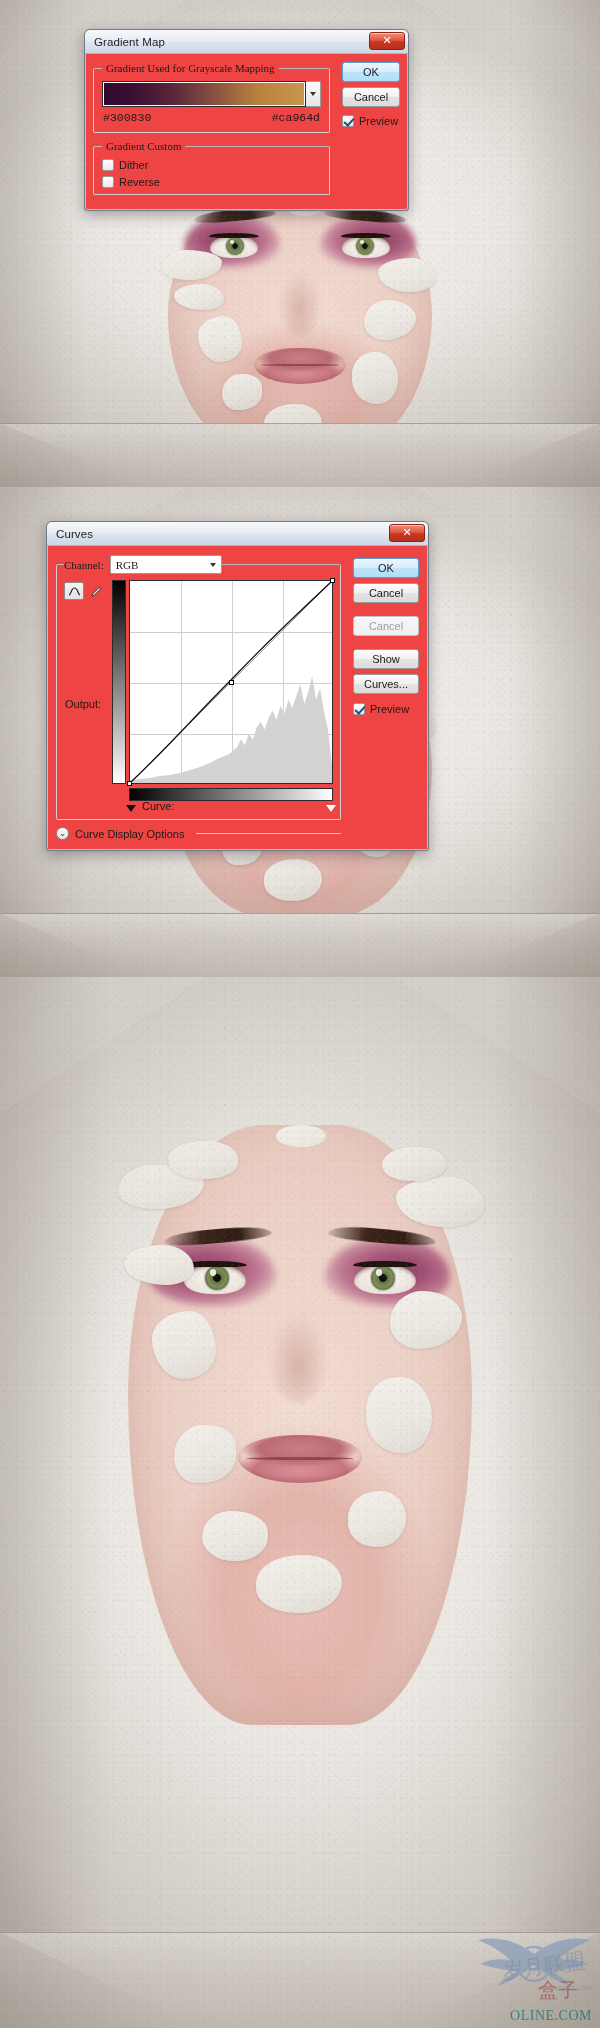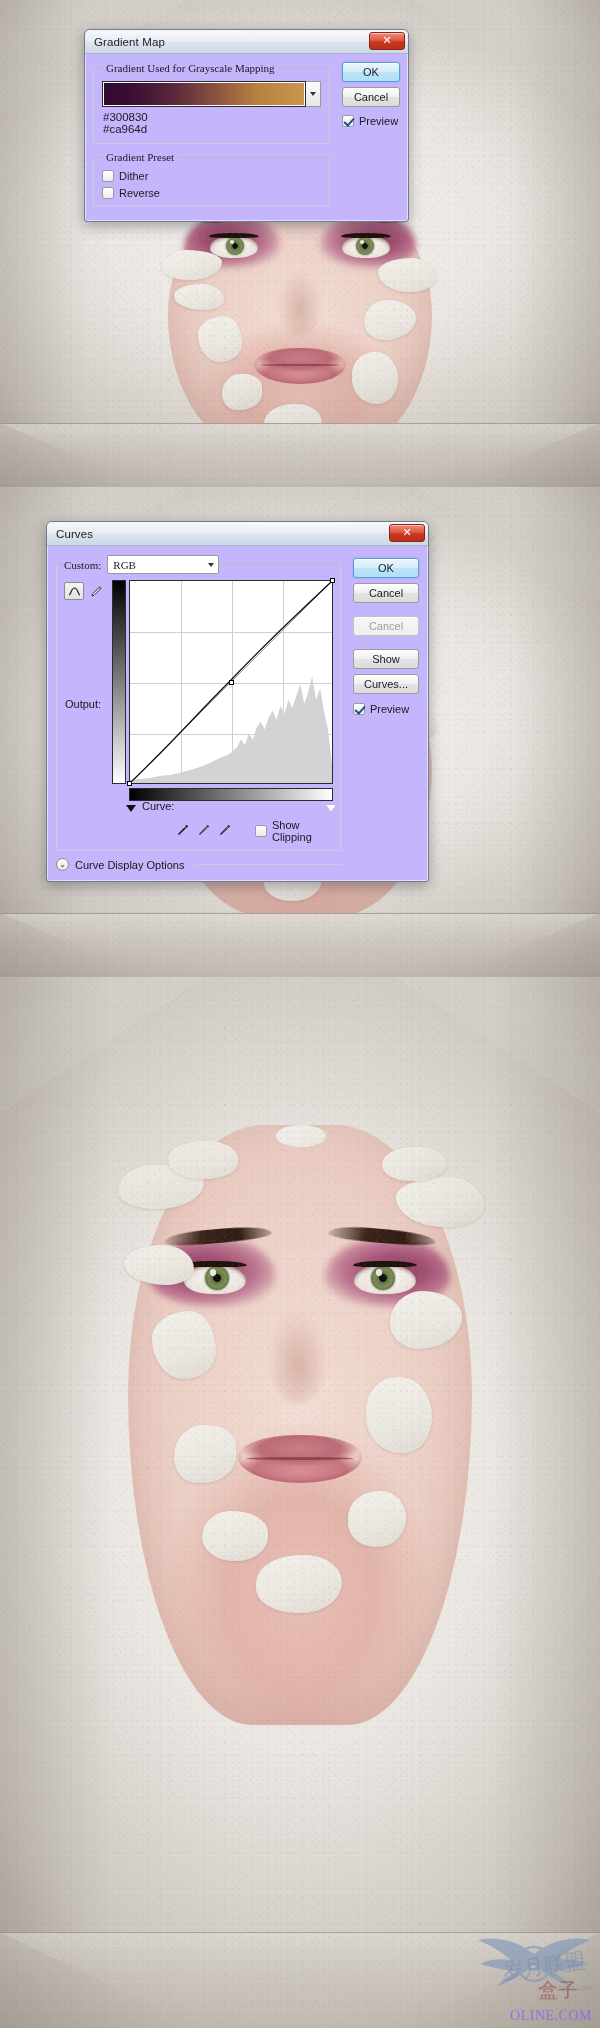--- a/index.html
+++ b/index.html
@@ -194,21 +194,21 @@
     position: absolute;
     inset: -6px -10px -14px -10px;
     border-radius: 48%;
     background: radial-gradient(ellipse 52% 50% at 50% 56%, rgba(120,95,85,.18), rgba(120,95,85,0) 72%);
     z-index: -1;
   }
 
   
   .dialog {
     position: absolute;
-    background: #c4b5fd;
+    background: #ef4444;
     border: 1px solid #6f7c8c;
     border-radius: 6px 6px 3px 3px;
     box-shadow: 0 4px 14px rgba(40,40,50,.38), 0 0 0 1px rgba(255,255,255,.55) inset;
     font-size: 11px;
     color: #1a1a1a;
     z-index: 40;
   }
   .titlebar {
     height: 24px;
     border-radius: 5px 5px 0 0;
@@ -329,22 +329,21 @@
     width: 15px;
     border: 1px solid #9b9b9b;
     border-left: 0;
     background: linear-gradient(180deg, #fbfbfb, #e6e6e6);
     display: flex; align-items: center; justify-content: center;
   }
   .hex-row {
     display: flex; justify-content: space-between;
     font-size: 11.5px;
     padding: 4px 1px 0 1px;
-    font-family: Liberation Sans, sans-serif;
-    flex-direction: column;
+    font-family: Liberation Mono, monospace;
   }
 
   
   .curve-grid {
     position: relative;
     width: 204px; height: 204px;
     background: #fff;
     border: 1px solid #2b2b2b;
   }
   .curve-grid .gl {
@@ -409,21 +408,21 @@
     right: 4px; bottom: 2px;
     width: 124px; height: 124px;
     z-index: 30;
     pointer-events: none;
   }
   .wm-text {
     position: absolute;
     bottom: 2px; right: 4px;
     font-size: 14px;
     letter-spacing: .5px;
-    color: #8b5cf6;
+    color: #0f766e;
     font-family: "Liberation Serif", serif;
     opacity: .75;
   }
   .wm-cn {
     position: absolute;
     bottom: 22px; right: 18px;
     font-size: 20px;
     color: #9b2f33;
     opacity: .55;
     font-family: Liberation Sans, sans-serif;
@@ -533,21 +532,21 @@
               <span class="caret-down"></span>
             </div>
           </div>
           <div class="hex-row">
             <span>#300830</span>
             <span>#ca964d</span>
           </div>
         </fieldset>
 
         <fieldset class="group" style="padding-bottom:6px;">
-          <legend>Gradient Preset</legend>
+          <legend>Gradient Custom</legend>
           <label class="chk" style="display:flex; margin-bottom:5px;">
             <span class="box"></span>
             <span>Dither</span>
           </label>
           <label class="chk" style="display:flex;">
             <span class="box"></span>
             <span>Reverse</span>
           </label>
         </fieldset>
       </div>
@@ -614,21 +613,21 @@
           <span>Preview</span>
         </label>
       </div>
 
       <div style="margin-right:78px;">
 
 
         <fieldset class="group" style="padding:6px 7px 7px 7px;">
           <legend style="padding:0;">
             <span style="display:inline-flex;align-items:center;gap:6px;">
-              <span>Custom:</span>
+              <span>Channel:</span>
               <span class="combo" style="width:112px;">
                 <span>RGB</span>
                 <span class="arrow">
                     <span class="caret-down"></span>
                   </span>
               </span>
             </span>
           </legend>
 
           <div style="display:flex; gap:6px;">
@@ -696,44 +695,20 @@
           </div>
 
           <div style="position:absolute; left:18px; top:152px;">
             <span>Output:</span>
           </div>
 
           <div style="margin:12px 0 0 78px;">
             <span>Curve:</span>
           </div>
 
-          <div style="display:flex; align-items:center; gap:7px; margin-top:7px; padding-left:112px;">
-            <span>
-              <svg width="14" height="14" viewBox="0 0 14 14" aria-hidden="true">
-                <path d="M2 12 L3.6 11.6 L10 5.2 L8.8 4 L2.4 10.4 Z" fill="#222"></path>
-                <path d="M9 3.4 L10.6 1.8 L12.2 3.4 L10.6 5" fill="#222"></path>
-              </svg>
-            </span>
-            <span>
-              <svg width="14" height="14" viewBox="0 0 14 14" aria-hidden="true">
-                <path d="M2 12 L3.6 11.6 L10 5.2 L8.8 4 L2.4 10.4 Z" fill="#444"></path>
-                <path d="M9 3.4 L10.6 1.8 L12.2 3.4 L10.6 5" fill="#444"></path>
-              </svg>
-            </span>
-            <span>
-              <svg width="14" height="14" viewBox="0 0 14 14" aria-hidden="true">
-                <path d="M2 12 L3.6 11.6 L10 5.2 L8.8 4 L2.4 10.4 Z" fill="#333"></path>
-                <path d="M9 3.4 L10.6 1.8 L12.2 3.4 L10.6 5" fill="#333"></path>
-              </svg>
-            </span>
-            <label class="chk" style="margin-left:16px;">
-              <span class="box"></span>
-              <span>Show Clipping</span>
-            </label>
-          </div>
         </fieldset>
 
         <div style="display:flex; align-items:center; gap:6px; margin-top:2px;">
           <span class="expander">⌄</span>
           <span>Curve Display Options</span>
           <span class="sep-line"></span>
         </div>
       </div>
     </div>
   </div>

